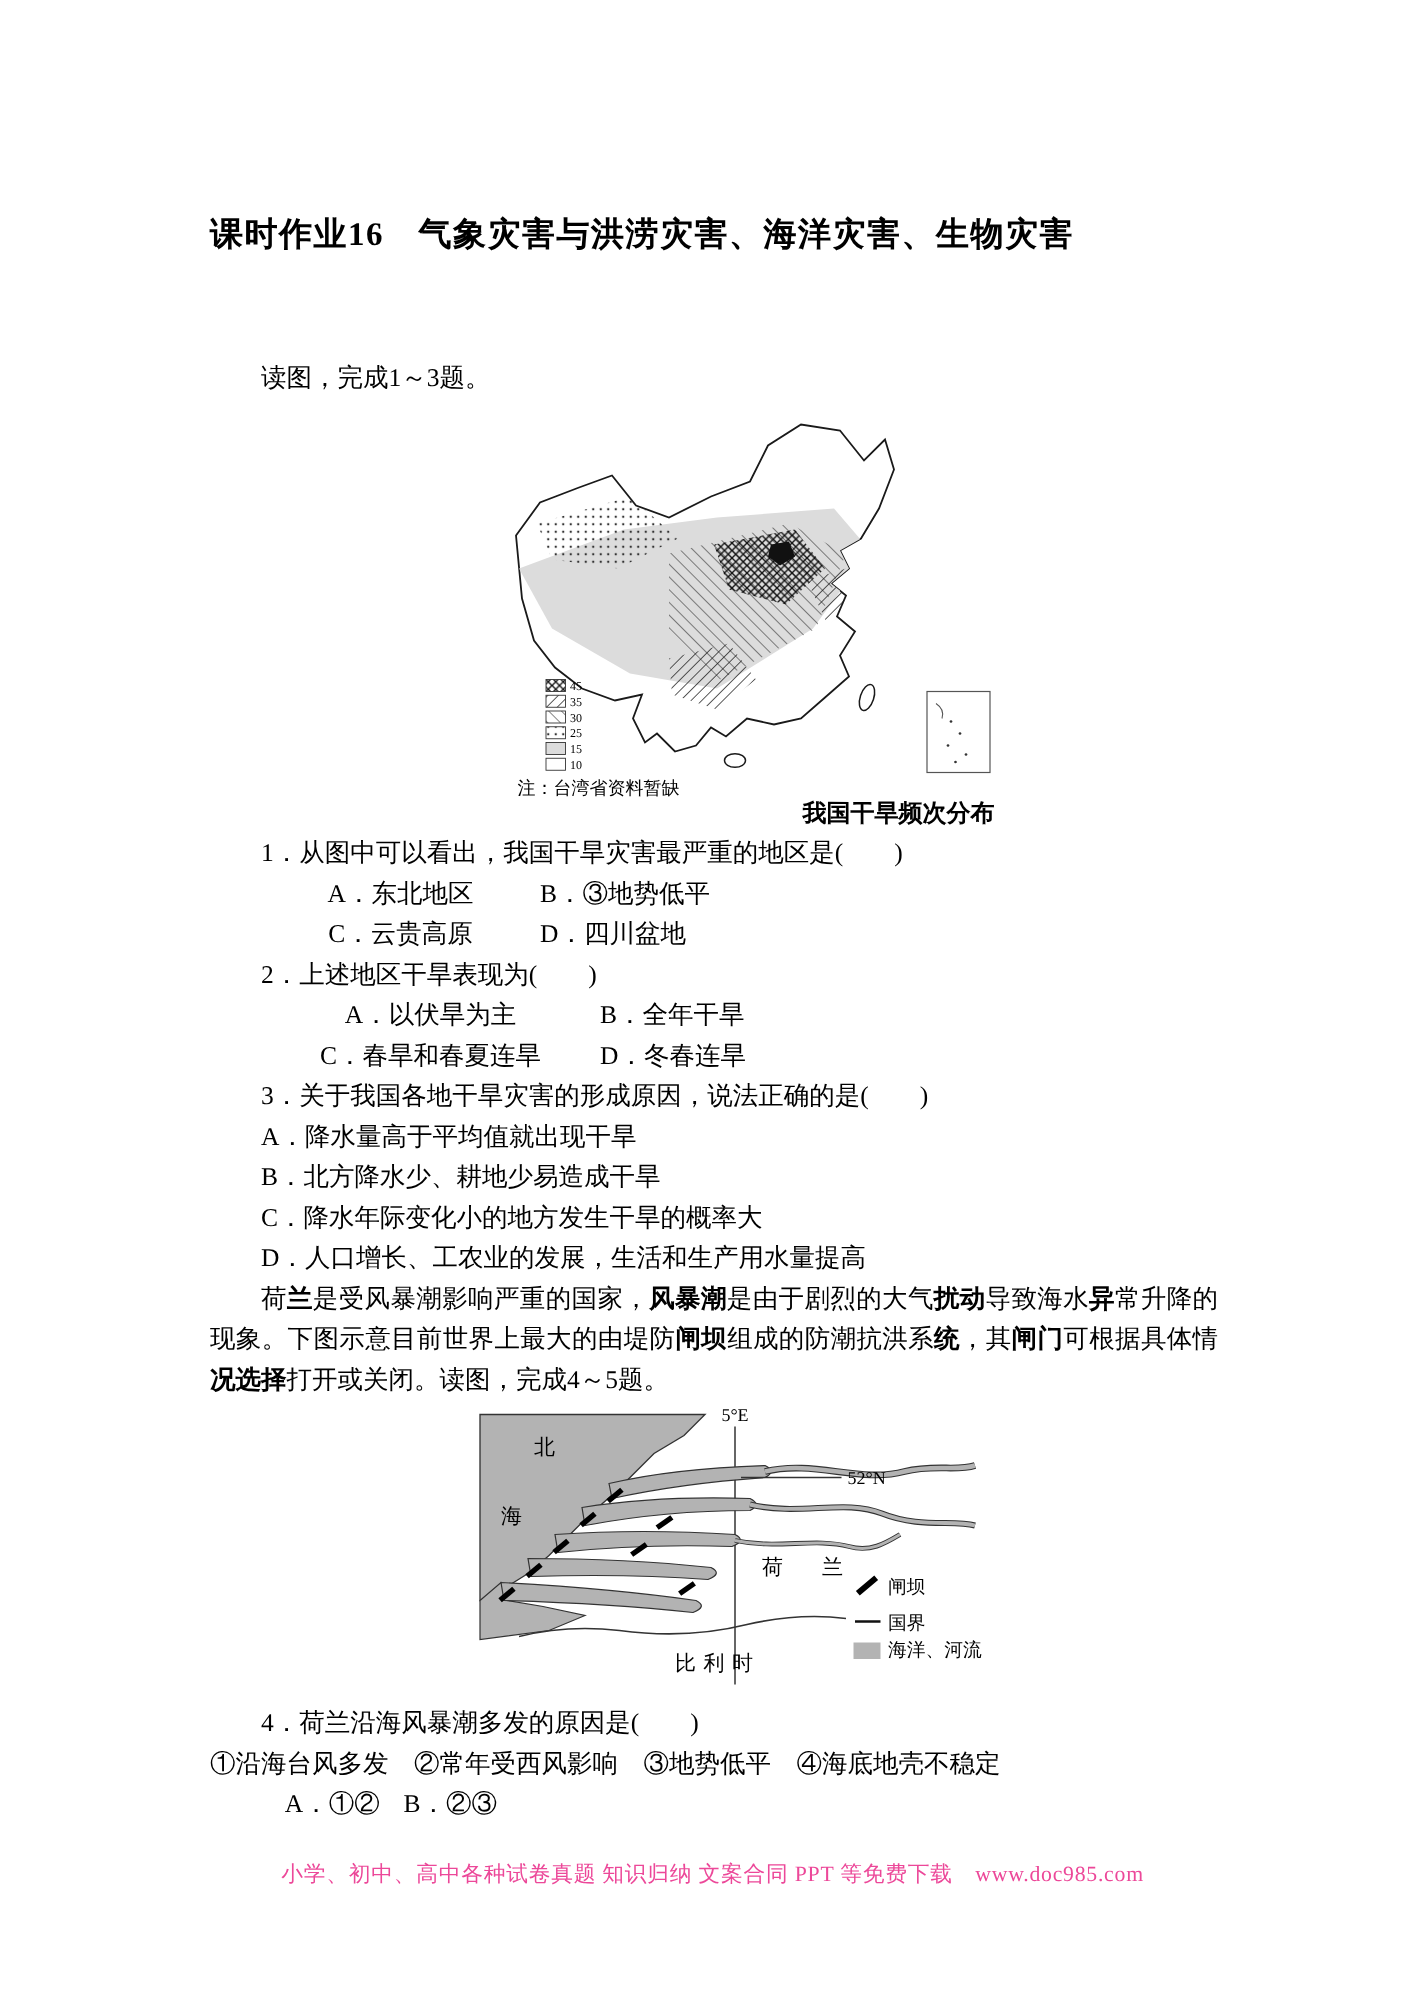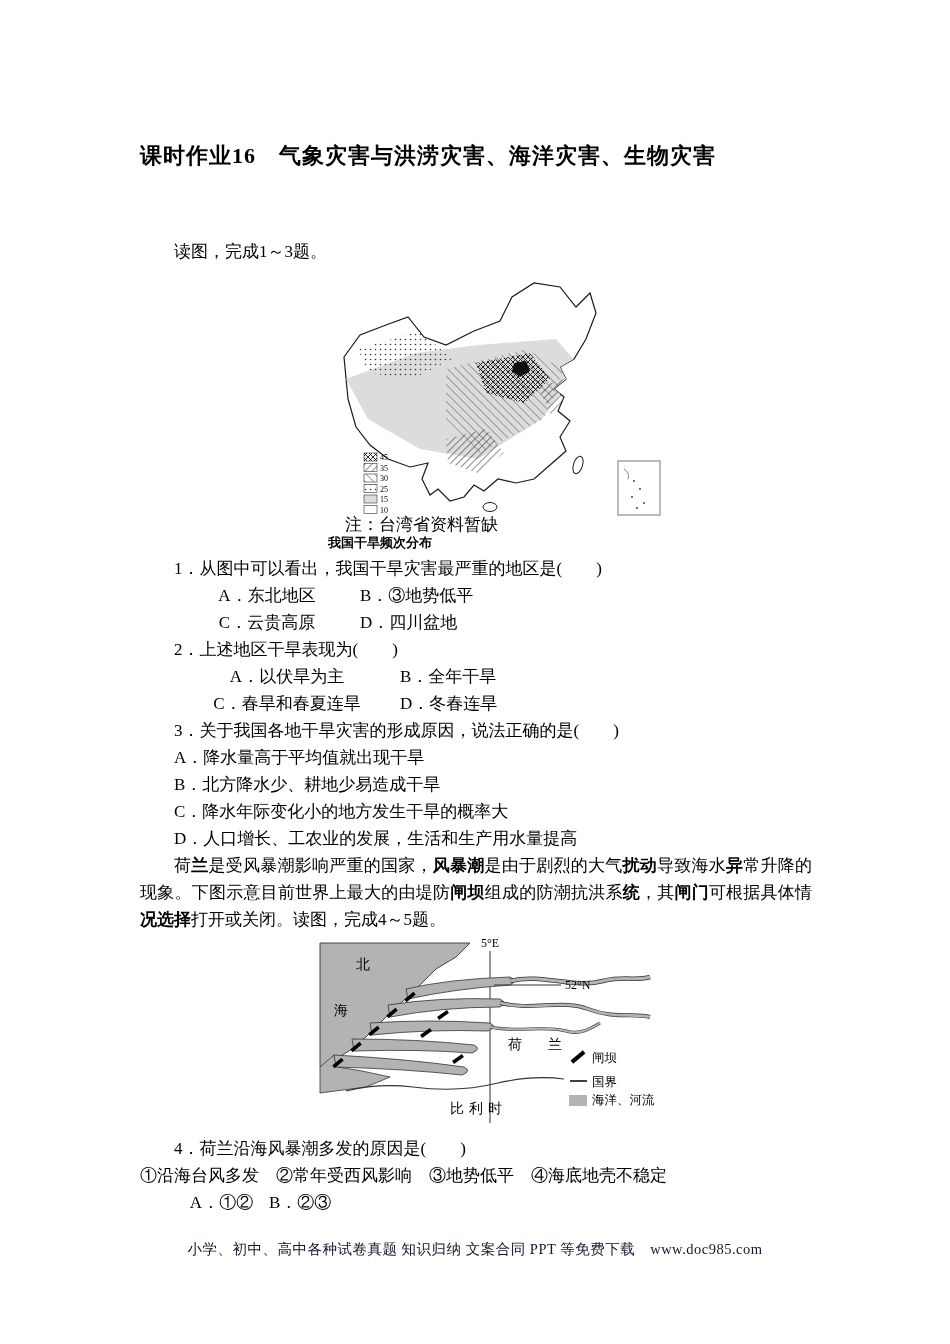--- a/index.html
+++ b/index.html
@@ -10,26 +10,26 @@
   .content p{margin:0;}
   .ind{padding-left:34px;}
   .opt{display:inline-block;text-align:center;}
   .w1{width:186px;}
   .w2{width:226px;}
   .w4{width:95px;}
   .passage{text-indent:34px;text-align:justify;}
   .bseg{font-weight:bold;}
   .china-block{margin:2px 0 2px 0;}
   .china-block svg{display:block;margin-left:188px;}
-  .map-note{font-size:17px;line-height:16px;margin-left:205px;}
-  .china-caption{font-size:13px;font-weight:bold;line-height:20px;width:335px;margin-left:188px;text-align:left;}
+  .map-note{font-size:12px;line-height:16px;margin-left:205px;}
+  .china-caption{font-size:16px;font-weight:bold;line-height:20px;width:335px;margin-left:188px;text-align:right;}
   .nl-block{margin:4px 0 2px 178px;width:368px;}
   svg text{font-family:"Liberation Serif","DejaVu Serif",serif;}
   .footer{position:absolute;left:0;top:1240px;width:100%;text-align:center;
-          font-size:14.5px;color:#0f172a;letter-spacing:0.5px;}
+          font-size:14.5px;color:#ec4899;letter-spacing:0.5px;}
 </style>
 </head>
 <body>
 
 <div class="page">
 
   <h1 class="title">课时作业16　气象灾害与洪涝灾害、海洋灾害、生物灾害</h1>
 
   <div class="content">
 

